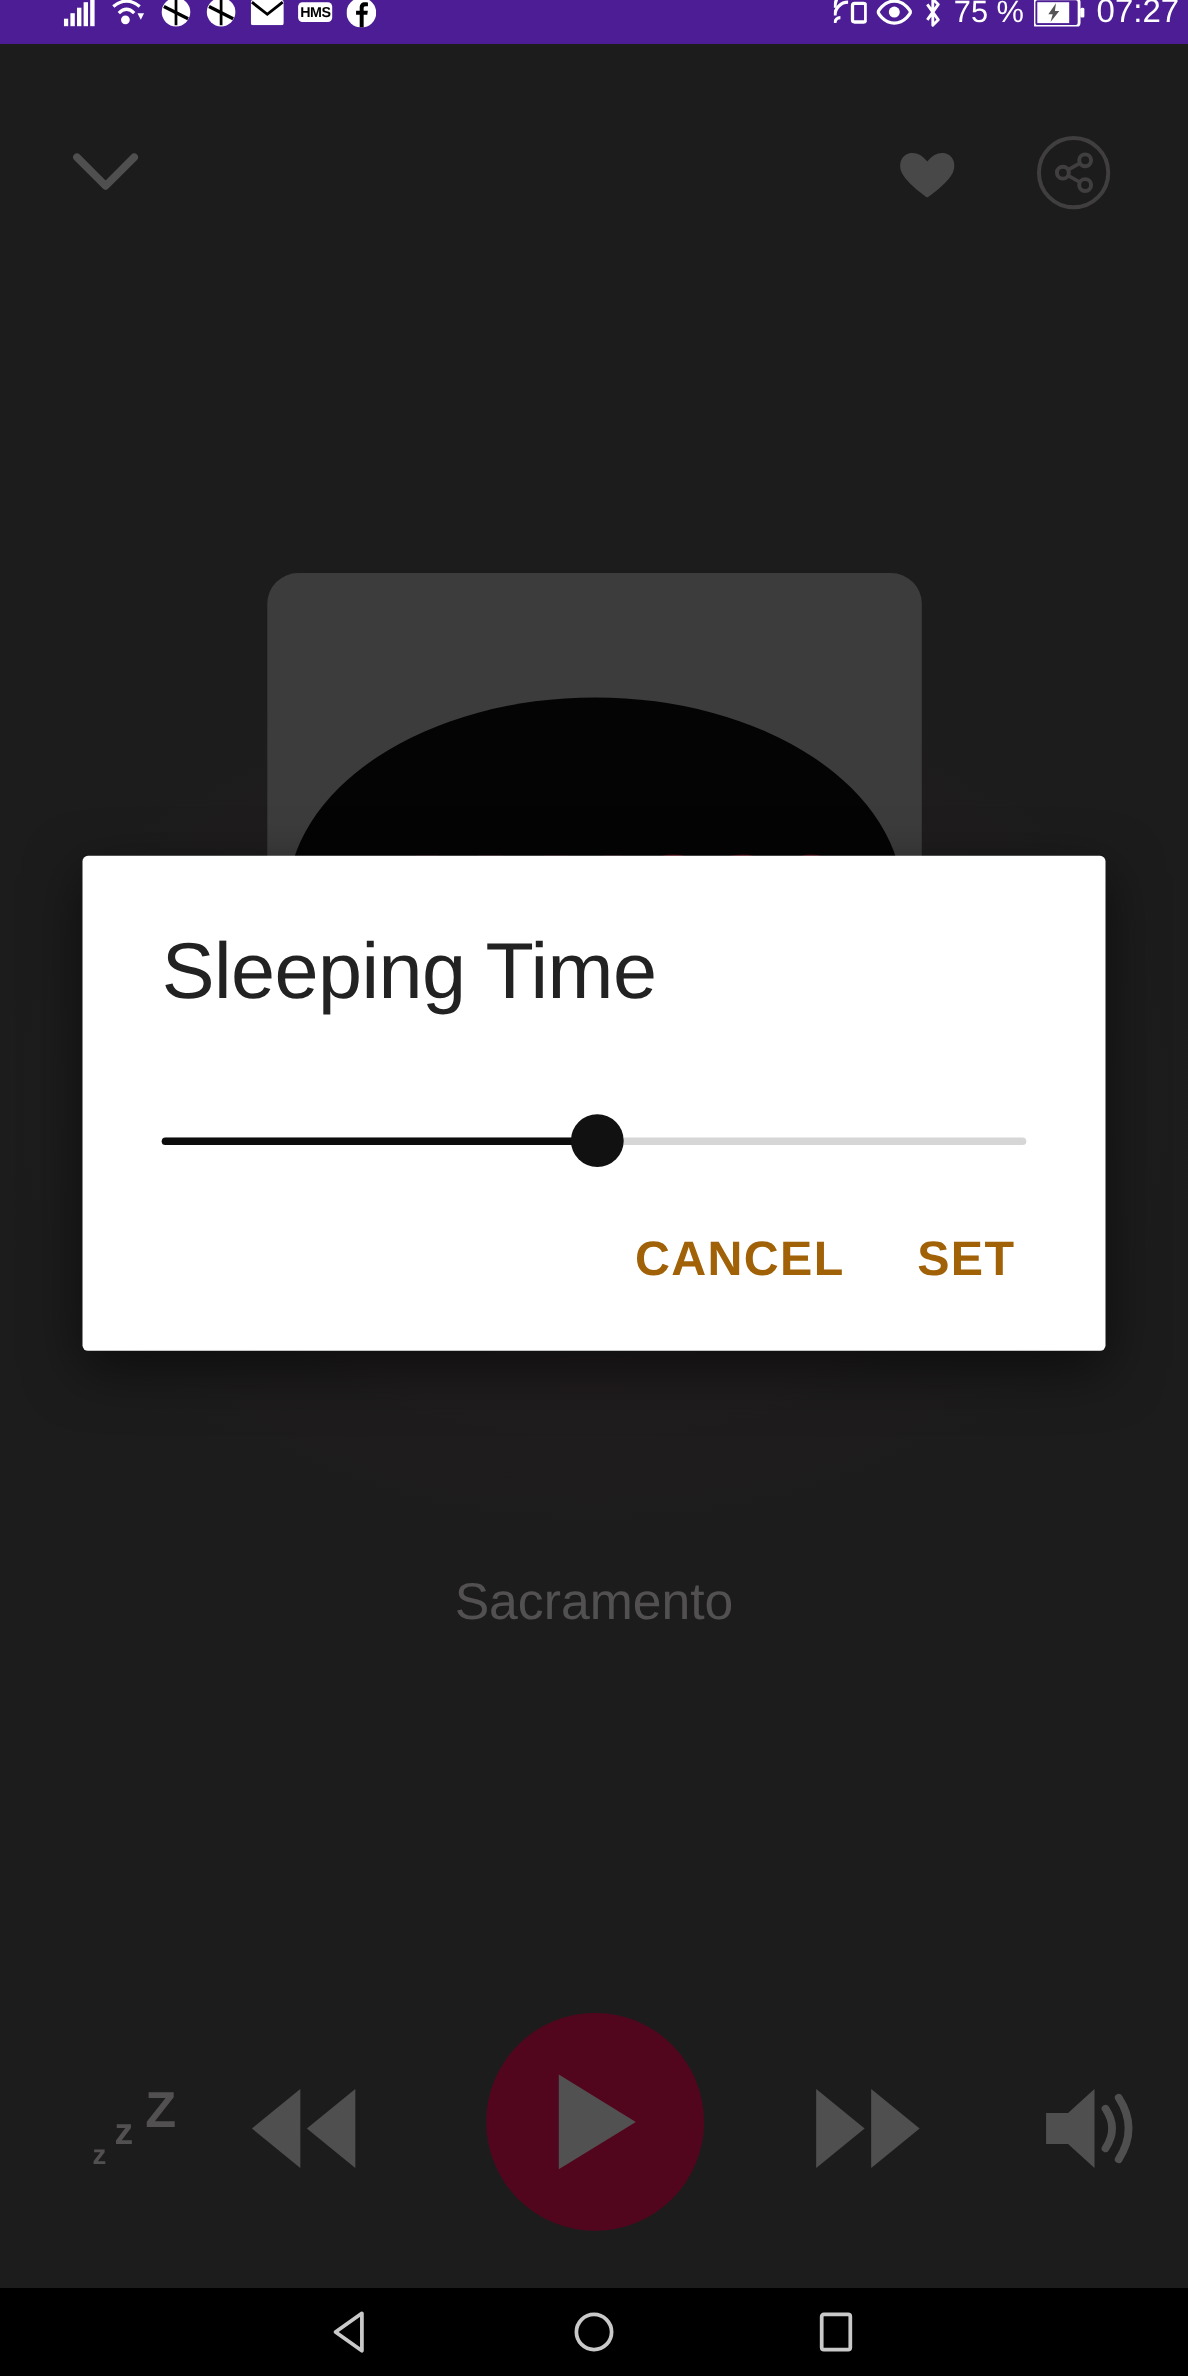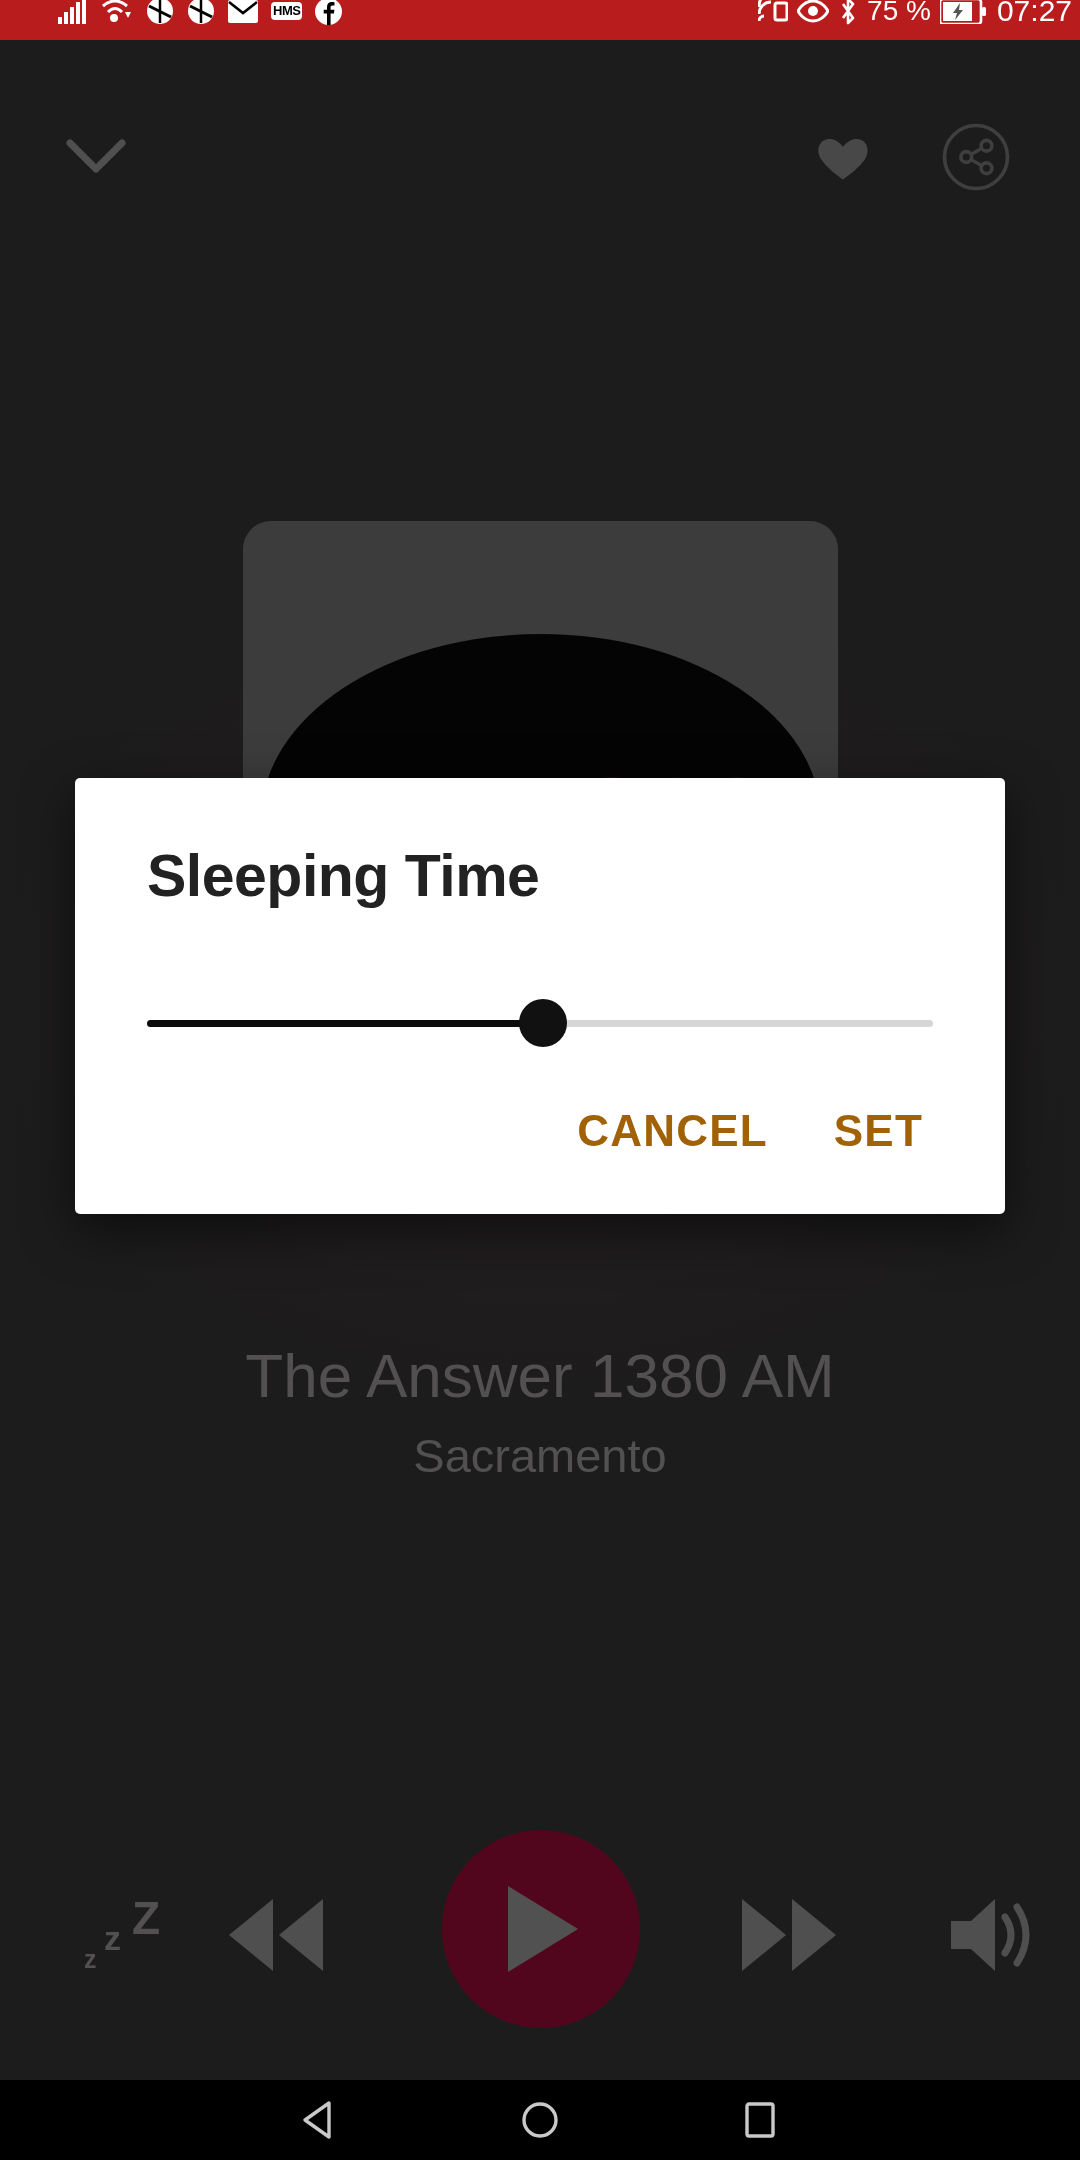--- a/index.html
+++ b/index.html
@@ -21,21 +21,21 @@
     background: #000;
     overflow: hidden;
   }
 
   
   #status-bar {
     position: absolute;
     top: 0; left: 0;
     width: 1080px;
     height: 40px;
-    background: #b91c1c;
+    background: #4c1d95;
     z-index: 60;
     overflow: hidden;
   }
   .status-left {
     position: absolute;
     left: 58px; top: -9px;
     display: flex;
     align-items: center;
     gap: 13px;
     height: 40px;
@@ -236,22 +236,22 @@
     width: 930px;
     background: #ffffff;
     border-radius: 5px;
     box-shadow: 0 16px 50px rgba(0,0,0,0.55);
     z-index: 50;
     padding-bottom: 6px;
   }
   #dialog-title {
     margin: 0;
     padding: 64px 0 0 72px;
-    font-size: 59px;
-    font-weight: bold;
+    font-size: 72px;
+    font-weight: normal;
     color: #222222;
     font-family: "Liberation Sans", sans-serif;
     letter-spacing: -0.5px;
   }
   #slider-row {
     position: relative;
     margin: 96px 72px 0 72px;
     height: 34px;
   }
   #slider-track {
@@ -335,21 +335,20 @@
         </svg>
       </div>
     </div>
 
     <div id="album-art">
       <div id="album-logo">
         <span id="album-logo-text">AM1380</span>
       </div>
     </div>
 
-    <div id="station-title">The Answer 1380 AM</div>
     <div id="station-subtitle">Sacramento</div>
 
     <div id="controls">
       <div class="ctrl" id="sleep-btn">
         <div class="zz-wrap">
           <span class="zz-big">Z</span>
           <span class="zz-mid">z</span>
           <span class="zz-small">z</span>
         </div>
       </div>

